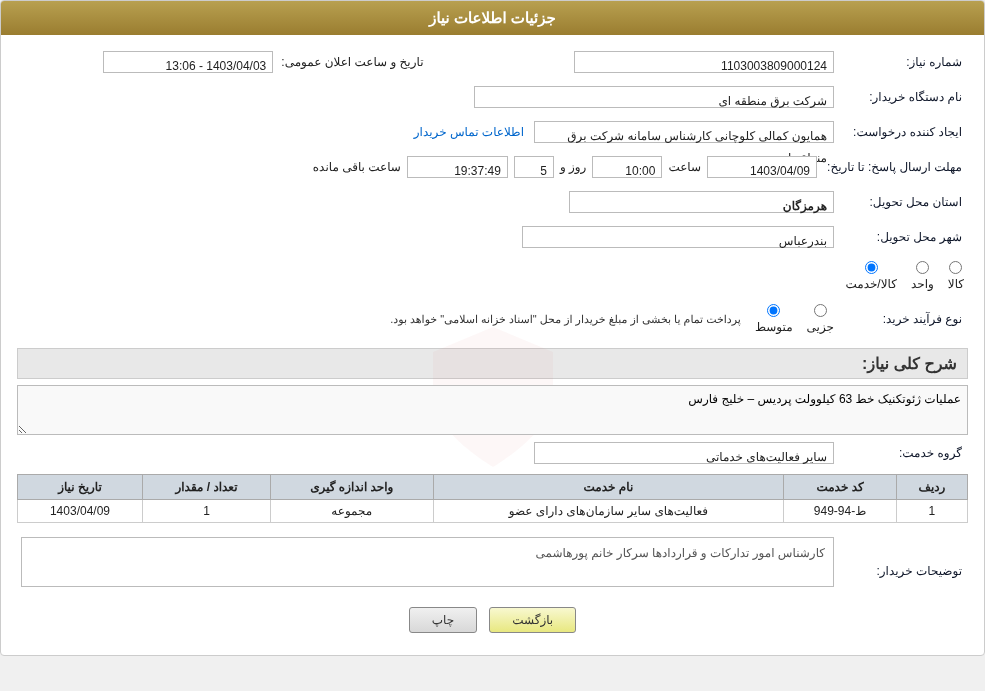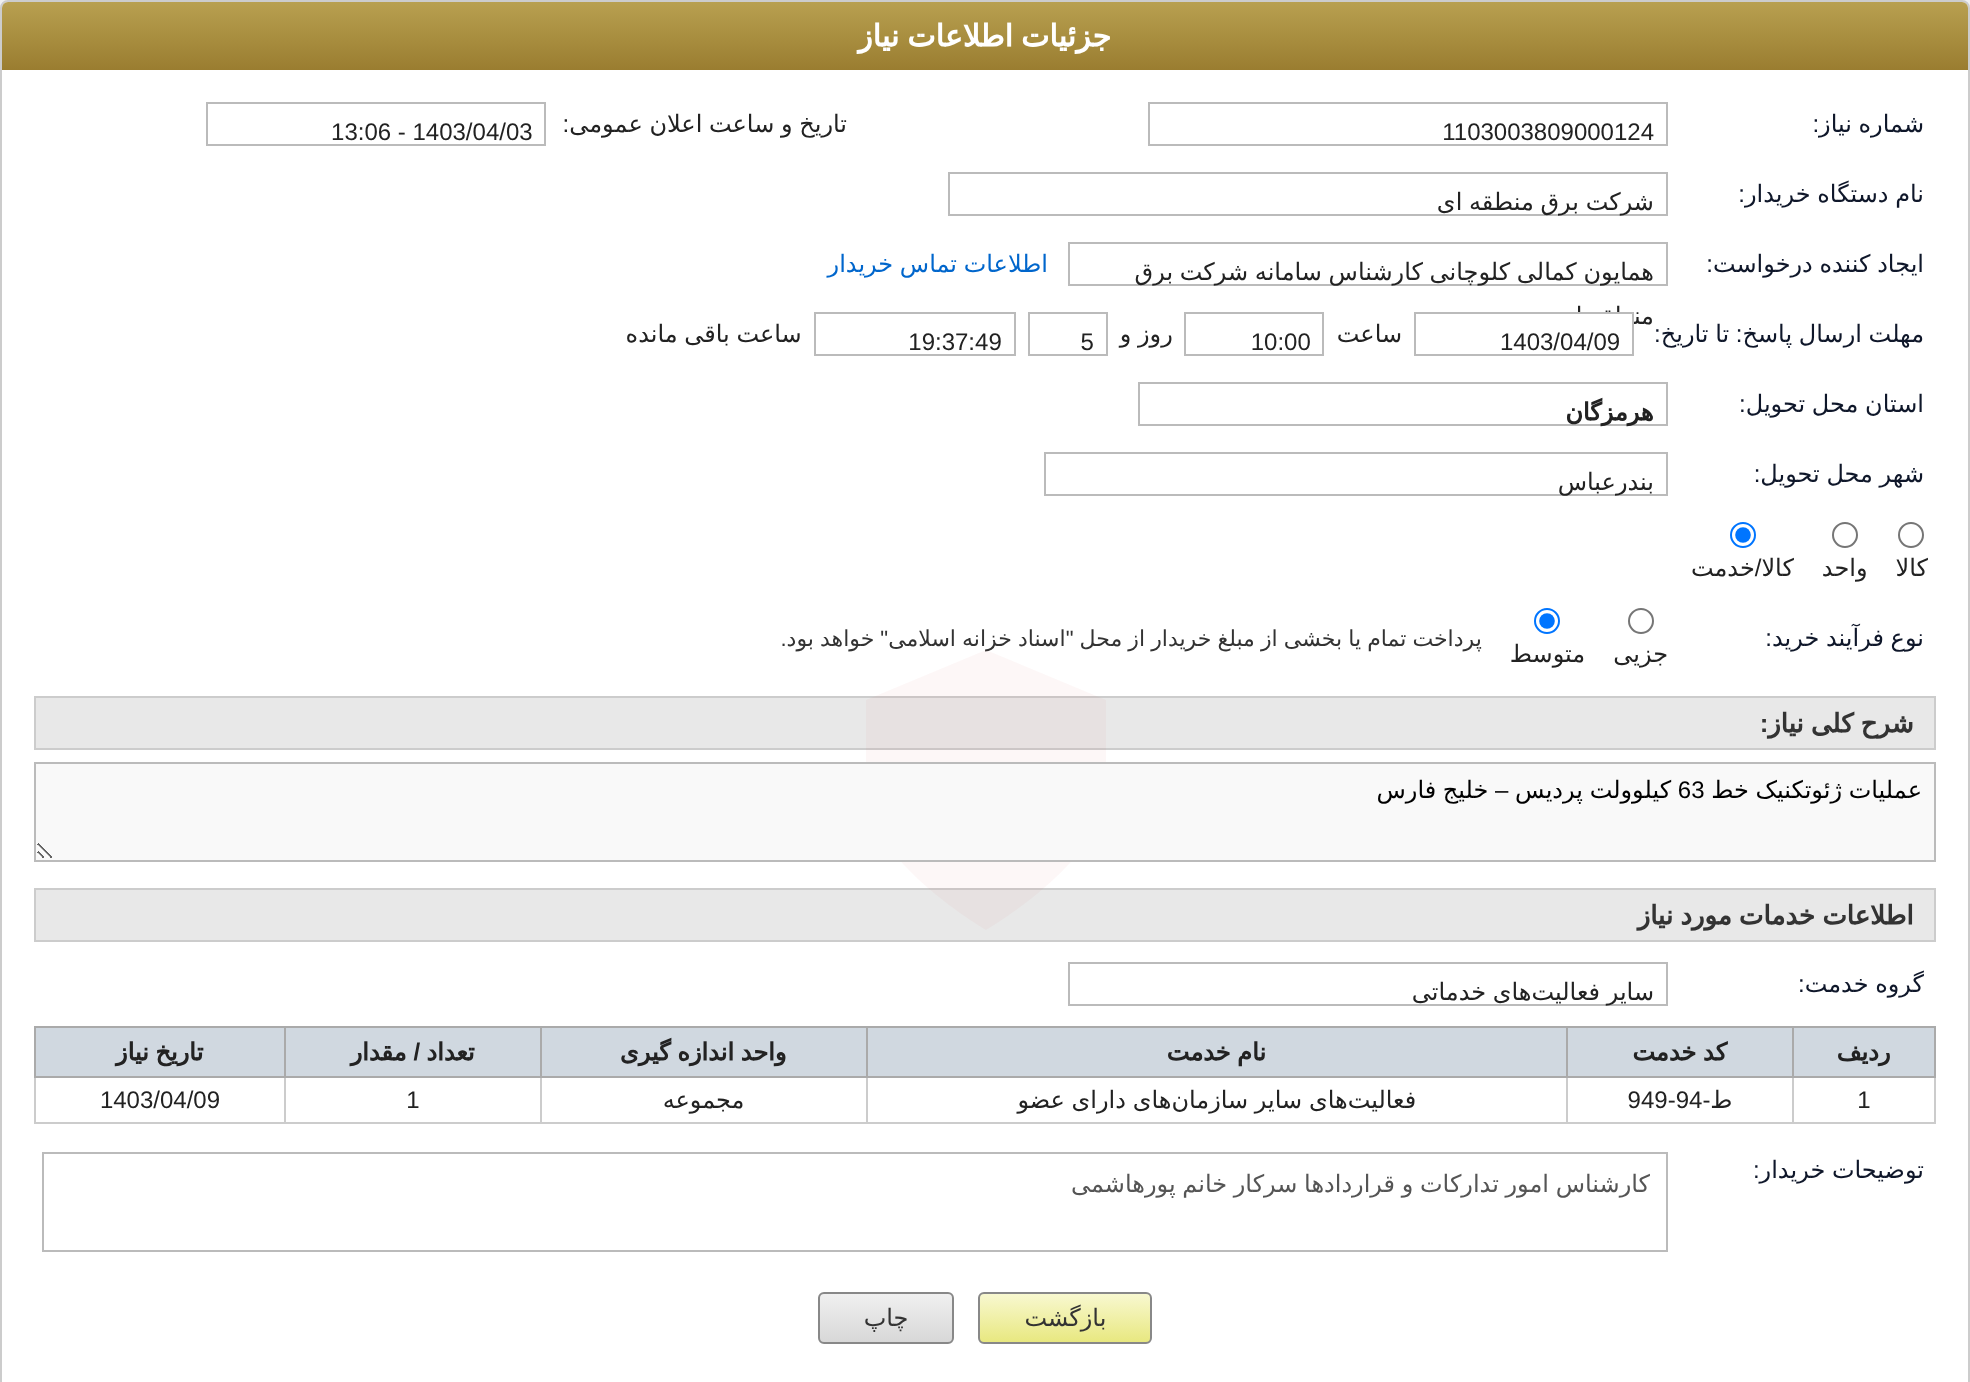--- a/index.html
+++ b/index.html
@@ -45,21 +45,21 @@
     .input-wide { width: 260px; }
     .input-date { width: 110px; }
     .input-time { width: 70px; }
     .input-days { width: 40px; }
     .input-remaining { width: 101px; }
     .link-blue { color: #0066cc; text-decoration: none; cursor: pointer; }
     .section-header {
       background: #e8e8e8;
       border: 1px solid #ccc;
       padding: 5px 10px;
-      font-size: 13px;
+      font-size: 16px;
       font-weight: bold;
       margin: 10px 0 6px 0;
       color: #333;
     }
     .radio-group {
       display: flex;
       gap: 14px;
       align-items: center;
       direction: rtl;
     }
@@ -282,23 +282,20 @@
           </svg>
         </div>
         <div class="section-header">
           <span>شرح کلی نیاز:</span>
         </div>
         <div style="position:relative;z-index:1;">
           <textarea class="description-box" rows="2" style="width: 100%; direction: rtl; text-align: right; resize: vertical; border: 1px solid rgb(187, 187, 187); font-family: Tahoma, Arial, sans-serif; font-size: 12px; padding: 6px;">عملیات ژئوتکنیک خط 63 کیلوولت پردیس – خلیج فارس</textarea>
         </div>
       </div>
 
-      <div class="section-header">
-        <span>اطلاعات خدمات مورد نیاز</span>
-      </div>
 
       <div class="row-info">
         <div class="label-col">گروه خدمت:</div>
         <div class="value-col">
           <span class="input-field" style="width:300px;display:inline-block;line-height:22px;">سایر فعالیت‌های خدماتی</span>
         </div>
       </div>
 
       <table class="services-table">
         <thead>
@@ -318,21 +315,21 @@
             <td>فعالیت‌های سایر سازمان‌های دارای عضو</td>
             <td>مجموعه</td>
             <td>1</td>
             <td>1403/04/09</td>
           </tr>
         </tbody>
       </table>
 
       <div style="margin-top:10px;">
         <div class="row-info" style="align-items:flex-start;">
-          <div class="label-col" style="padding-top:6px;">توضیحات خریدار:</div>
+          <div class="label-col" style="padding-top:6px;margin-top:25px;">توضیحات خریدار:</div>
           <div class="value-col">
             <div class="buyer-note-box">کارشناس امور تدارکات و قراردادها سرکار خانم پورهاشمی</div>
           </div>
         </div>
       </div>
 
       <div class="bottom-buttons">
         <button class="btn btn-back">بازگشت</button>
         <button class="btn btn-print">چاپ</button>
       </div>

